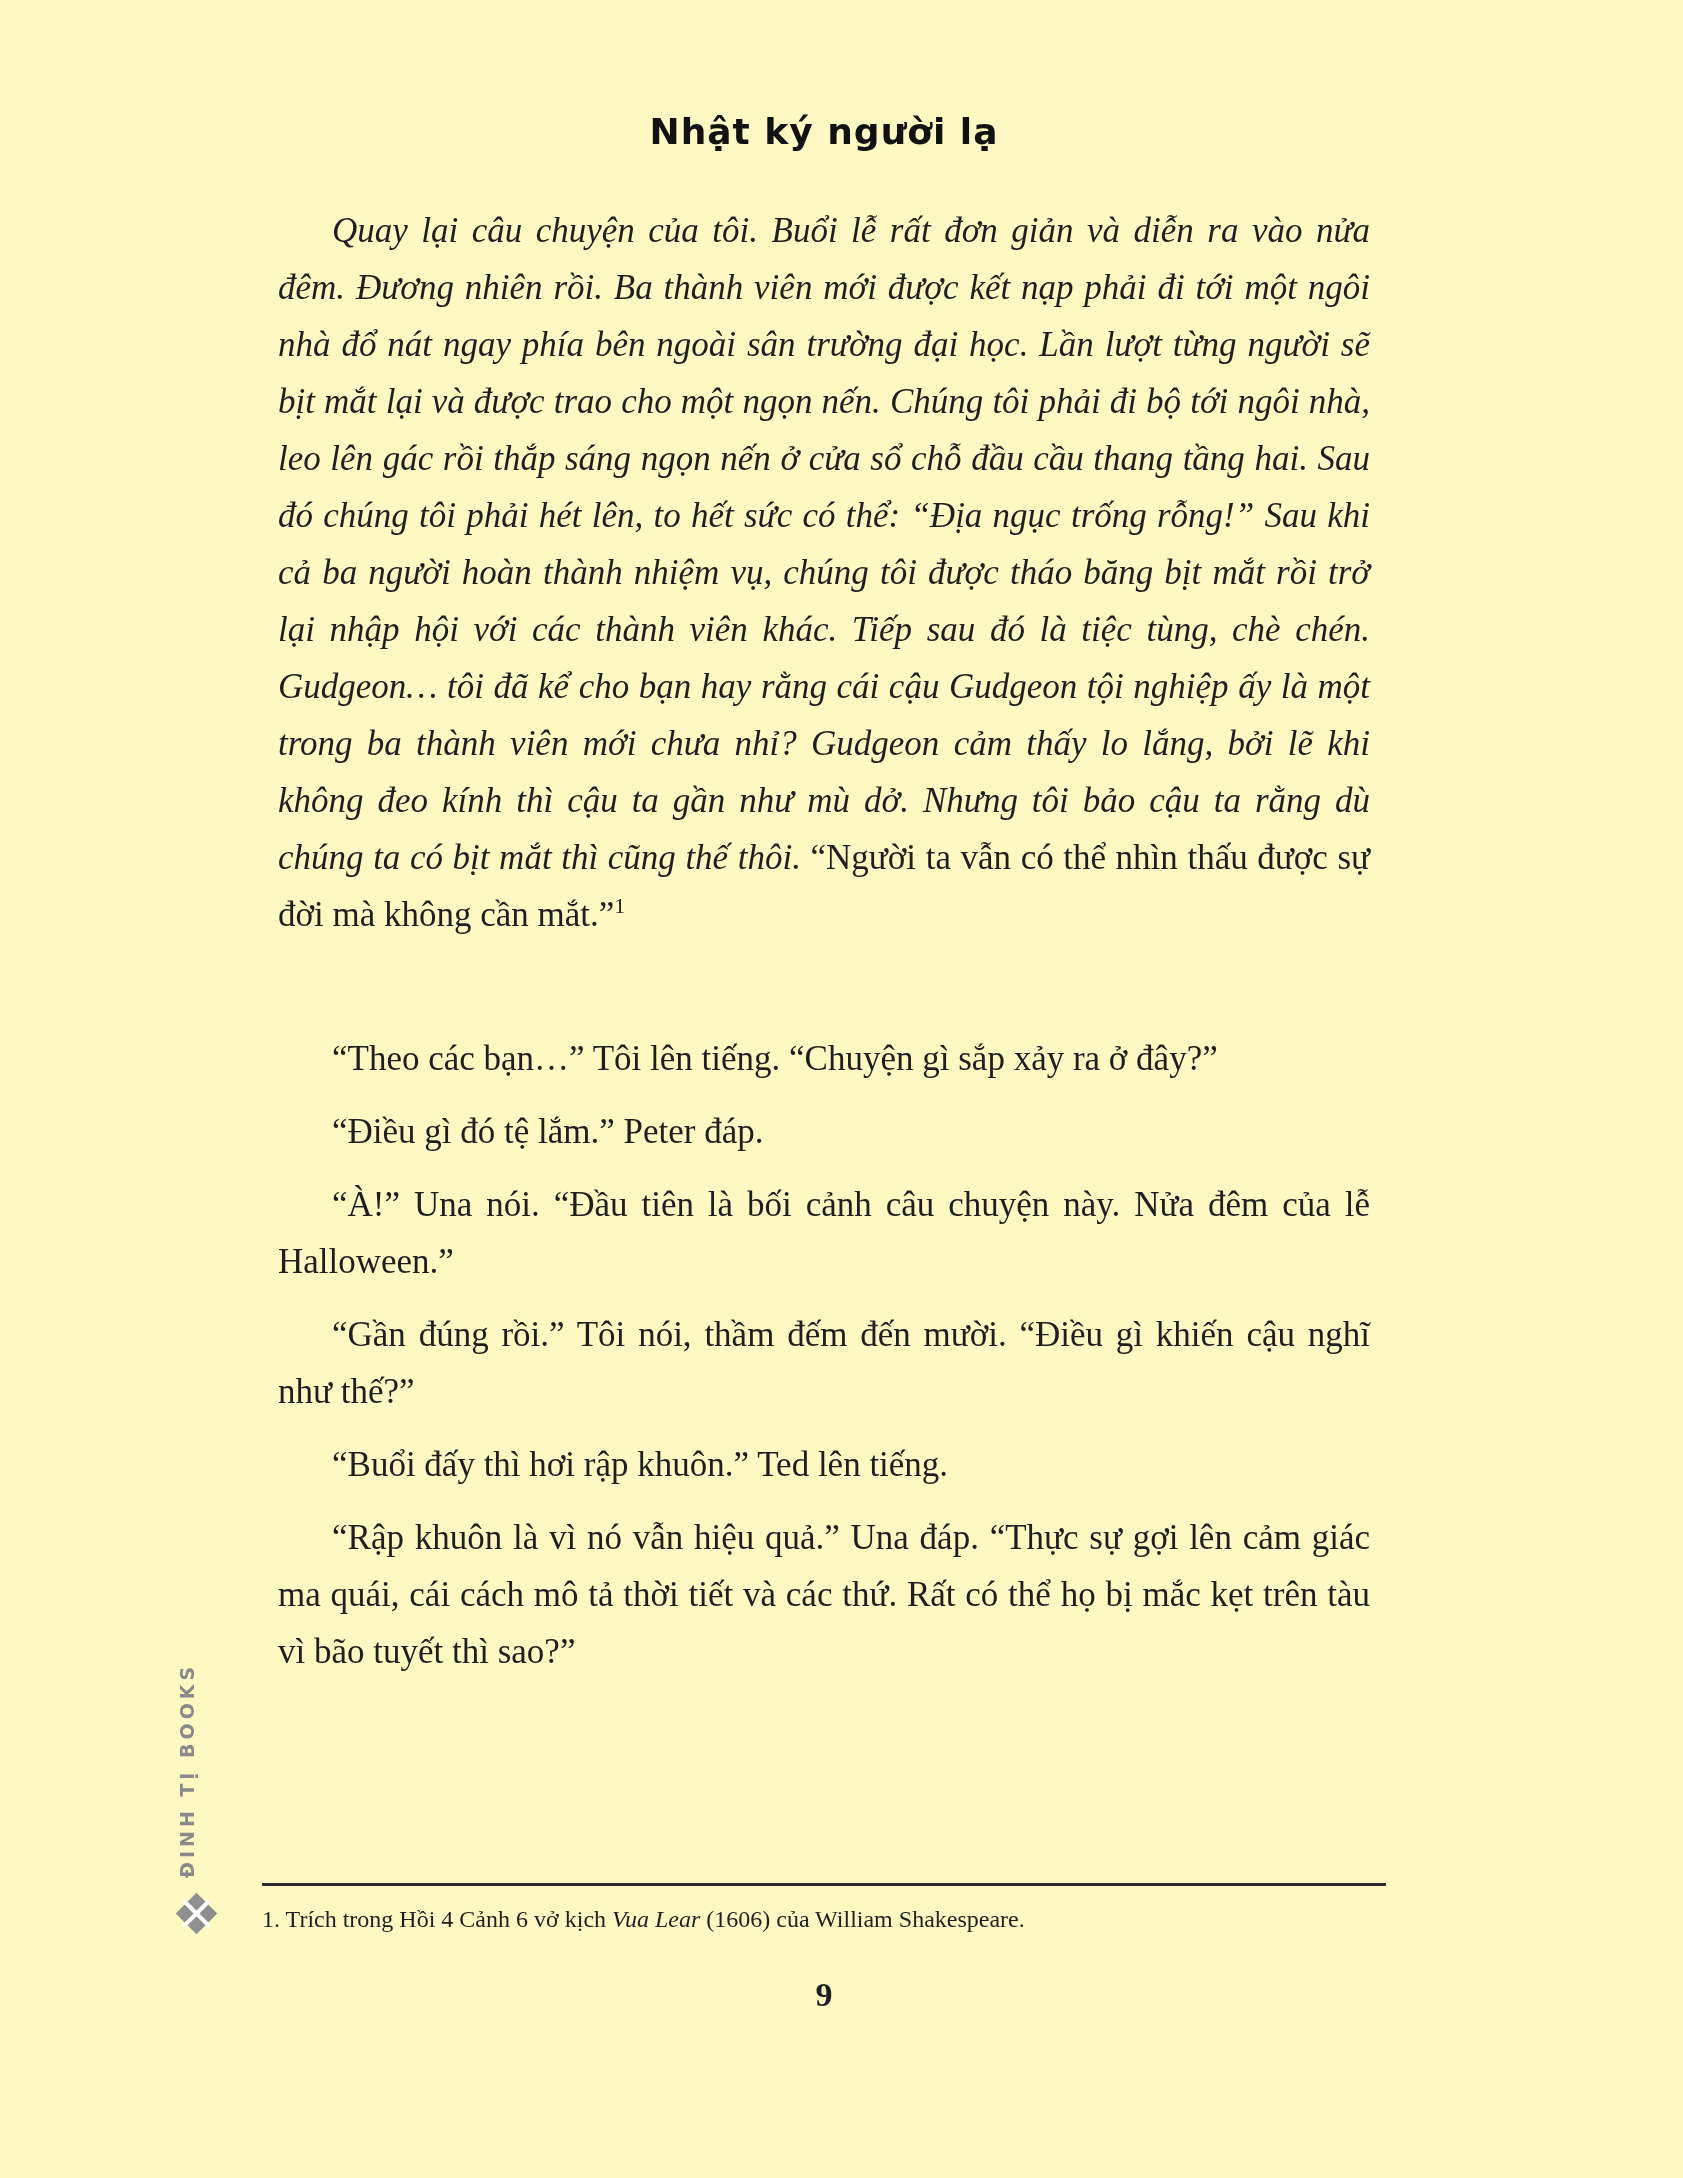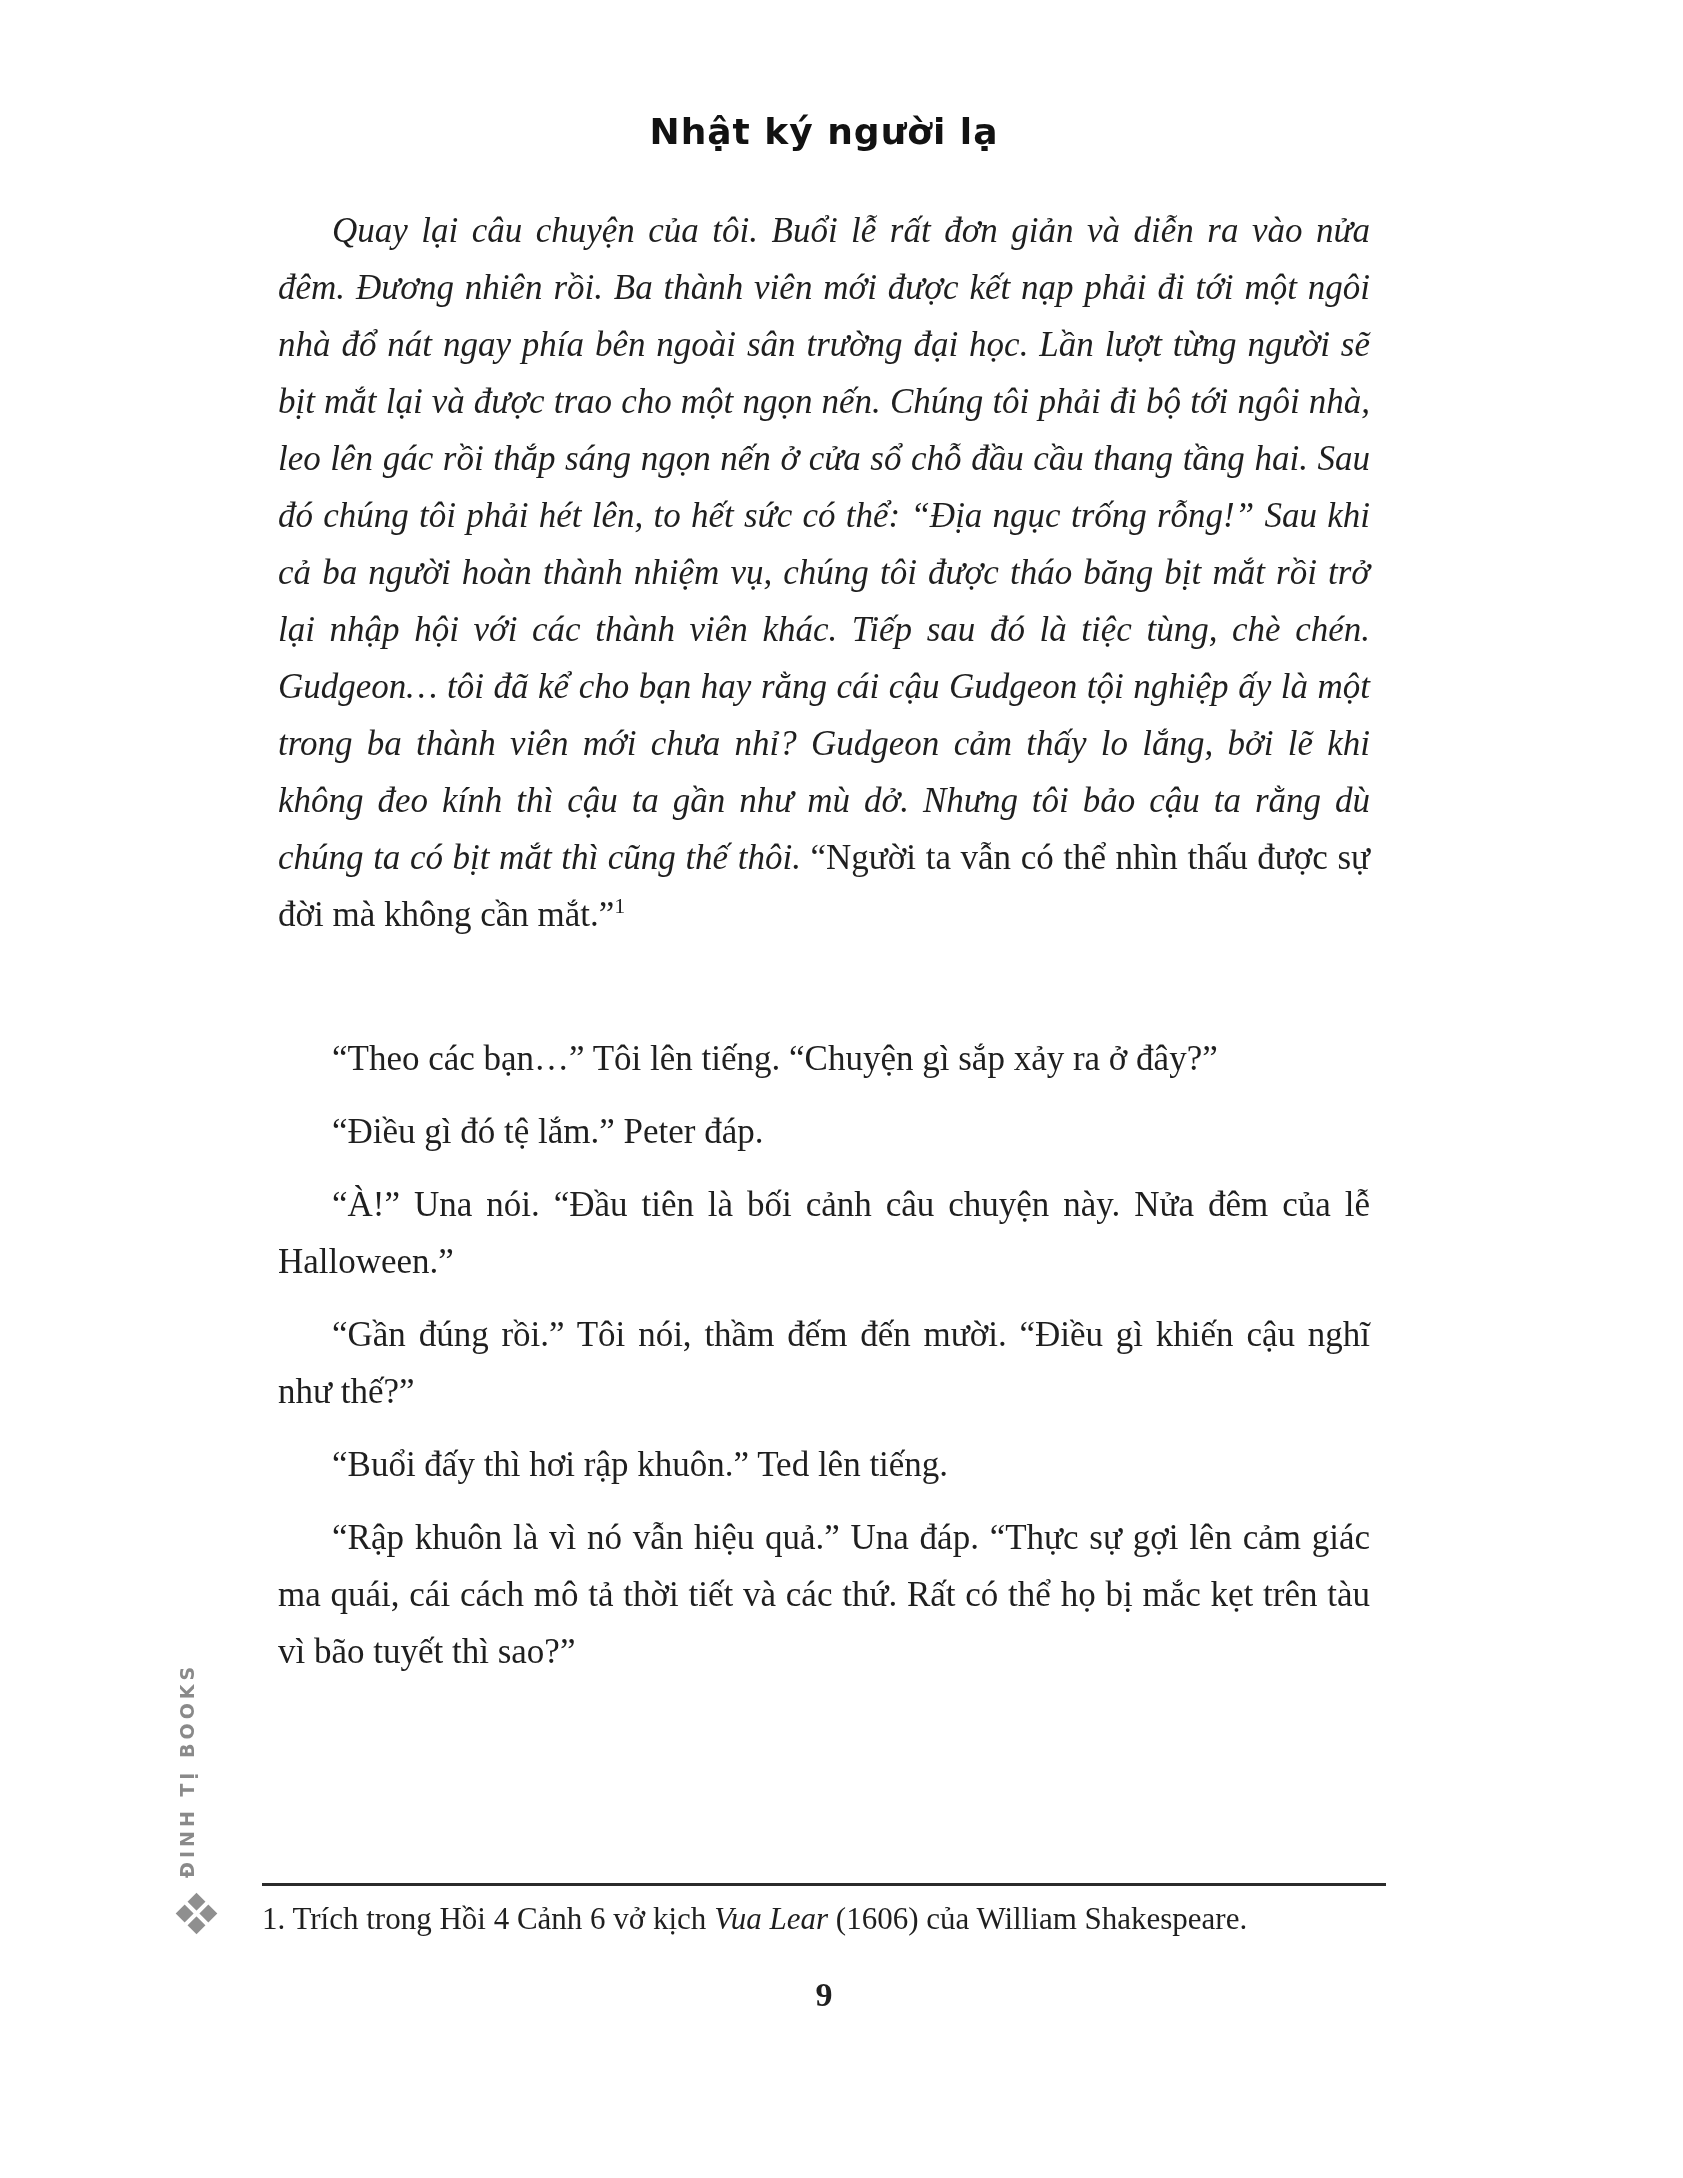--- a/index.html
+++ b/index.html
@@ -1,21 +1,21 @@
 <!DOCTYPE html>
 <html><head>
 <meta charset="utf-8">
 <style>
   html, body { margin: 0; padding: 0; background: #e8e8e8; }
   .page {
     position: relative;
     width: 1683px;
     height: 2178px;
     margin: 0 auto;
-    background: #ffffff;
+    background: #fef9c3;
     overflow: hidden;
     font-family: "Liberation Serif", "DejaVu Serif", serif;
     color: #1f1f1f;
   }
 
   
   .header-title {
     position: absolute;
     left: 262px;
     top: 111px;
@@ -58,21 +58,21 @@
     top: 1883px;
     width: 1124px;
   }
   .footnote-rule {
     border-top: 3px solid #2b2b2b;
     width: 100%;
     height: 0;
   }
   .footnote-text {
     margin: 12px 0 0 0;
-    font-size: 31px;
+    font-size: 24px;
     line-height: 42px;
     text-align: left;
   }
   .footnote-text i { font-style: italic; }
 
   
   .page-number {
     position: absolute;
     left: 262px;
     top: 1976px;

